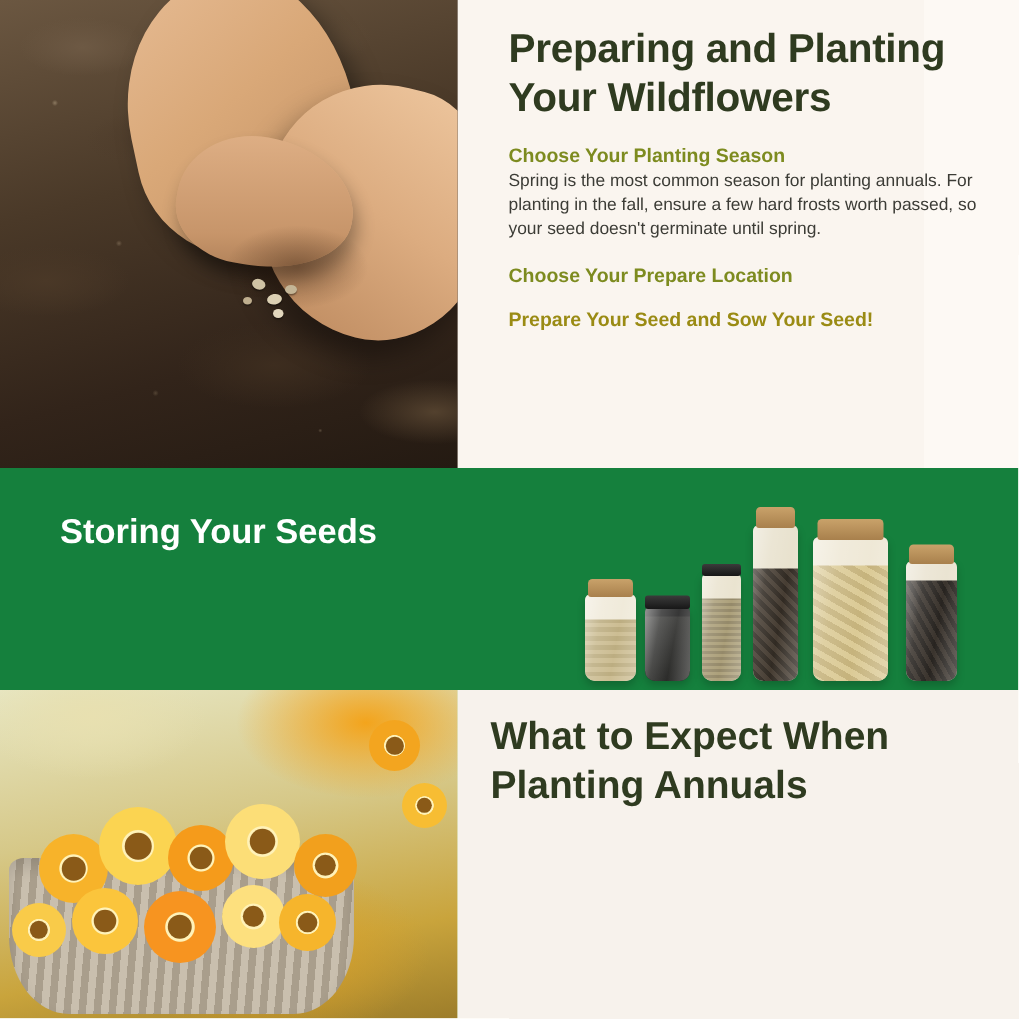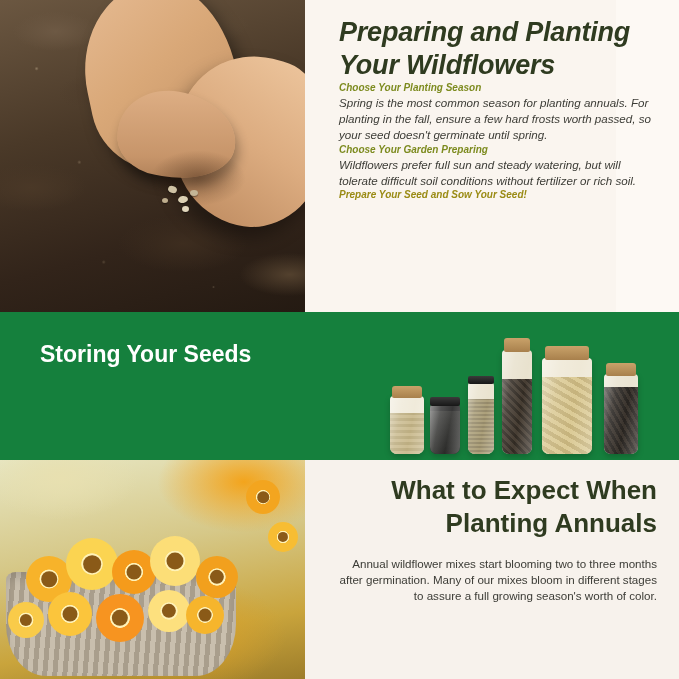--- a/index.html
+++ b/index.html
@@ -16,21 +16,20 @@
     overflow: hidden;
     background: #fdf9f4;
   }
 
   
   .sec1 {
     position: absolute;
     left: 0; top: 0;
     width: 616px; height: 312px;
     background: #faf5ef;
-    font-style: italic;
   }
   .sec1-photo {
     position: absolute;
     left: 0; top: 0;
     width: 305px; height: 312px;
     overflow: hidden;
     background: #3a2a1c;
   }
   
   .soil {
@@ -106,23 +105,24 @@
     padding: 16px 24px 0 12px;
   }
   .h1 {
     font-size: 27px;
     line-height: 33px;
     font-weight: bold;
     color: #2f3b20;
     letter-spacing: -0.2px;
   }
   .sub {
-    font-size: 10px;
+    font-size: 13px;
     font-weight: bold;
     color: #7d8b1f;
+    margin-top: 14px;
   }
   .sub.gold { color: #9a8b14; }
   .body {
     font-size: 11.6px;
     line-height: 16.2px;
     color: #3c3c36;
     margin-top: 2px;
   }
 
   
@@ -156,21 +156,20 @@
   .jar-fill { position: absolute; left: 0; right: 0; bottom: 0; }
   .cork { position: absolute; border-radius: 3px 3px 2px 2px; background: linear-gradient(180deg,#c9a26a,#a8804c); }
   .lid-black { position: absolute; border-radius: 2px; background: linear-gradient(180deg,#3b3b3b,#171717); }
 
   
   .sec3 {
     position: absolute;
     left: 0; top: 460px;
     width: 679px; height: 219px;
     background: #f7f2ec;
-    text-align: right;
   }
   .sec3-photo {
     position: absolute;
     left: 0; top: 0;
     width: 305px; height: 219px;
     overflow: hidden;
     background: #cdd8a0;
   }
   .flower-bg {
     position: absolute; inset: 0;
@@ -233,22 +232,21 @@
       <div class="seed s4"></div>
       <div class="seed s5"></div>
     </div>
 
     <div class="sec1-text">
       <div class="h1">Preparing and Planting Your Wildflowers</div>
 
       <div class="sub">Choose Your Planting Season</div>
       <div class="body">Spring is the most common season for planting annuals. For planting in the fall, ensure a few hard frosts worth passed, so your seed doesn't germinate until spring.</div>
 
-      <div class="sub">Choose Your Garden Preparing</div>
-      <div class="body">Wildflowers prefer full sun and steady watering, but will tolerate difficult soil conditions without fertilizer or rich soil.</div>
+      <div class="sub">Choose Your Prepare Location</div>
 
       <div class="sub gold">Prepare Your Seed and Sow Your Seed!</div>
     </div>
   </div>
 
   <div class="sec2">
     <div class="sec2-text">
       <div class="h2">Storing Your Seeds</div>
     </div>
 
@@ -306,17 +304,16 @@
       <div class="petals bloom" style="left:96px; top:134px; width:48px; height:48px; color:#f79420;"></div>
       <div class="petals bloom" style="left:148px; top:130px; width:42px; height:42px; color:#fde07e;"></div>
       <div class="petals bloom" style="left:186px; top:136px; width:38px; height:38px; color:#f6b52c;"></div>
       <div class="petals bloom" style="left:8px; top:142px; width:36px; height:36px; color:#f9cb49;"></div>
       <div class="petals bloom" style="left:246px; top:20px; width:34px; height:34px; color:#f3a51f;"></div>
       <div class="petals bloom" style="left:268px; top:62px; width:30px; height:30px; color:#f7bd33;"></div>
     </div>
 
     <div class="sec3-text">
       <div class="h3">What to Expect When Planting Annuals</div>
-      <div class="body" style="margin-top:16px;">Annual wildflower mixes start blooming two to three months after germination. Many of our mixes bloom in different stages to assure a full growing season's worth of color.</div>
     </div>
   </div>
 
 </div>
 
 </body></html>

